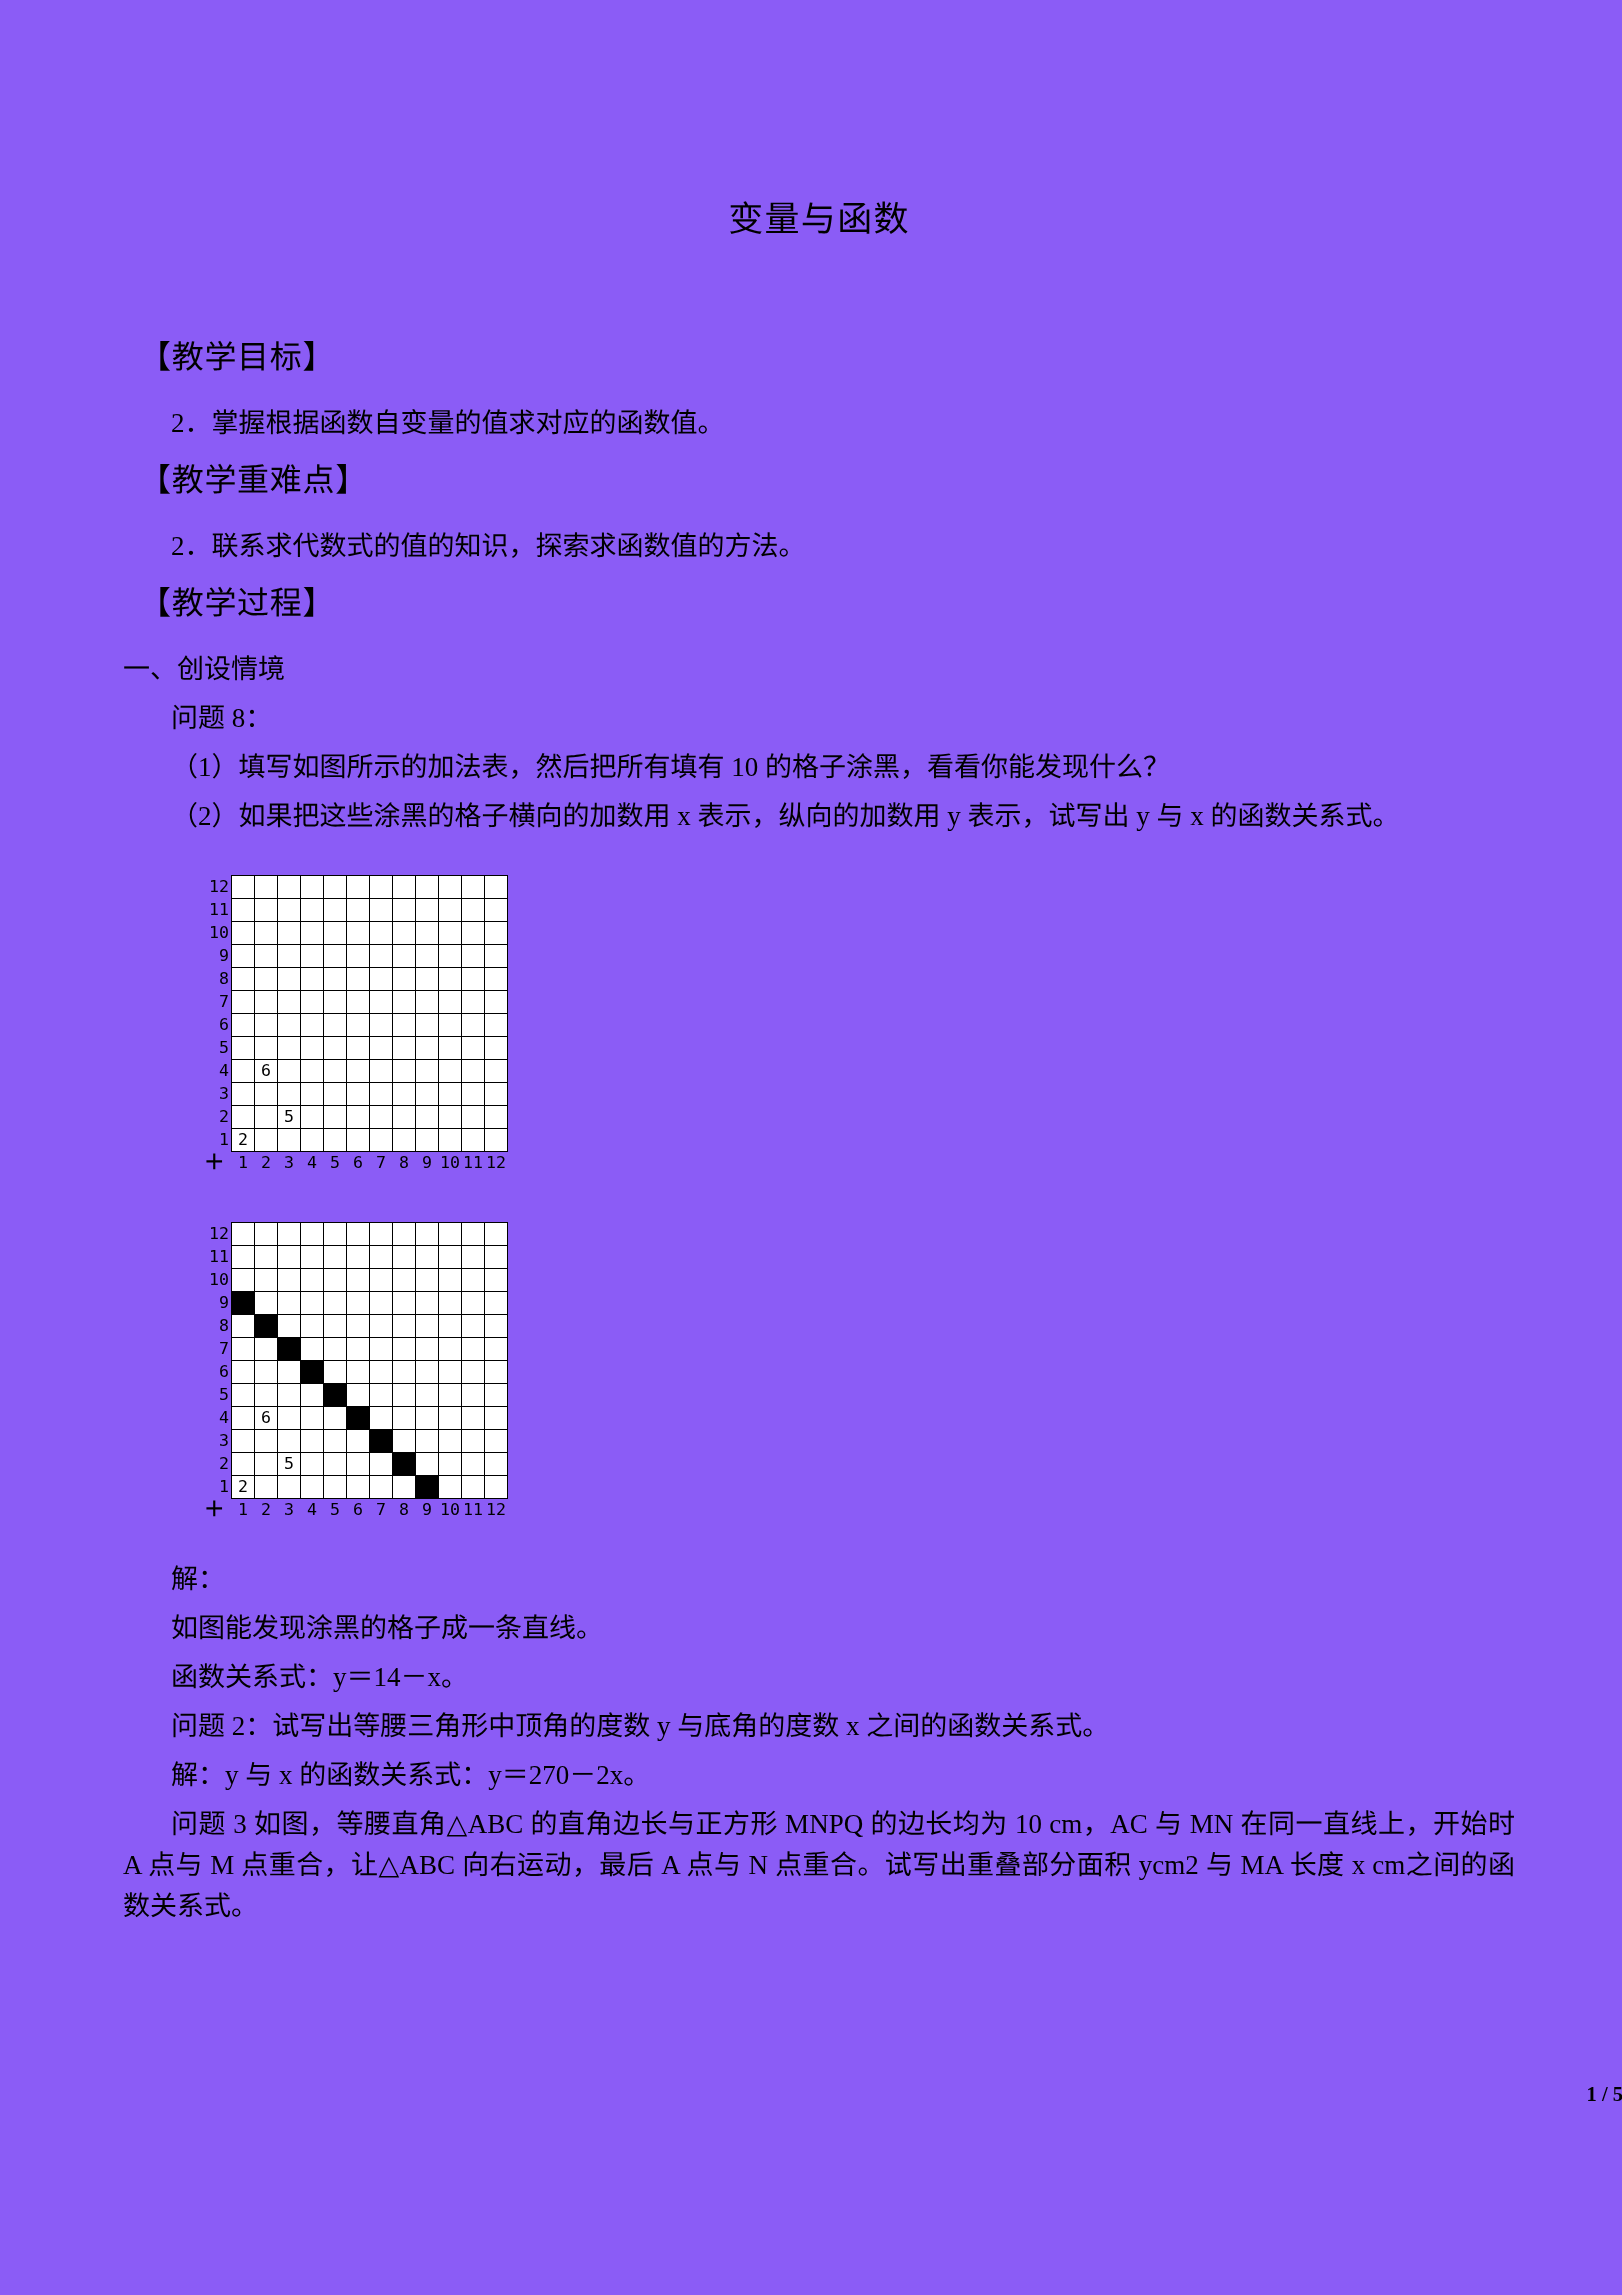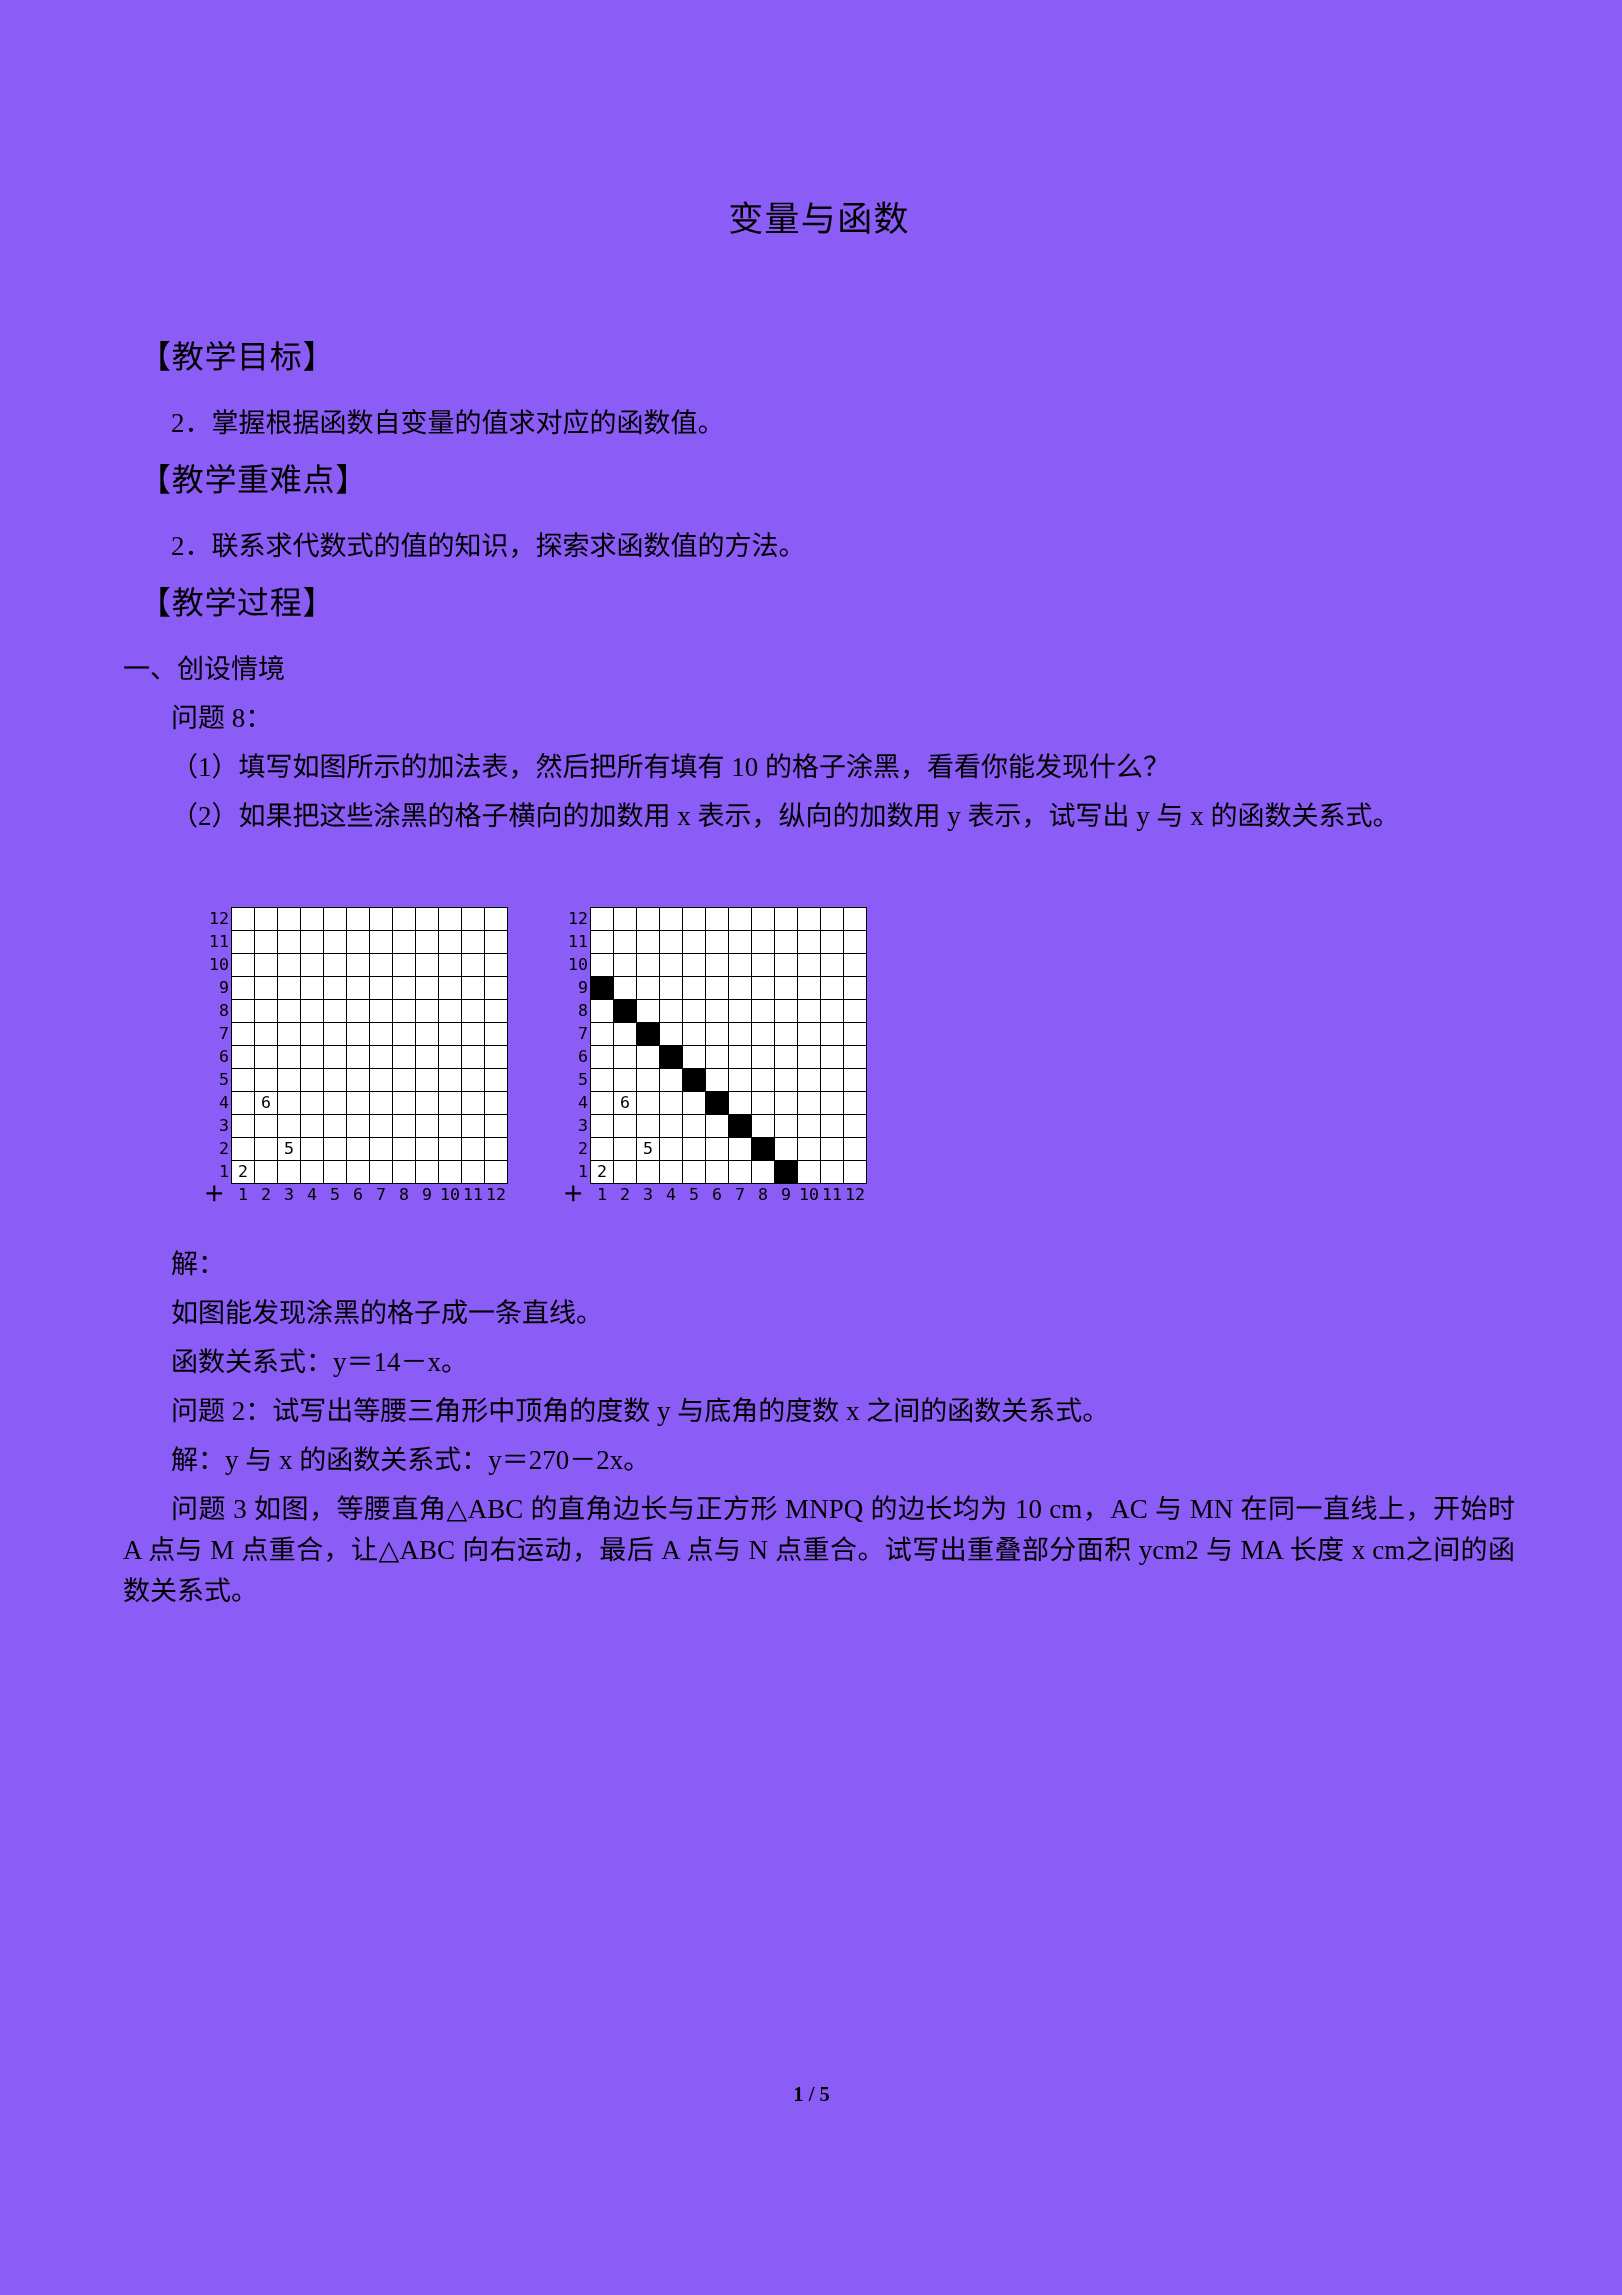--- a/index.html
+++ b/index.html
@@ -73,26 +73,25 @@
 
   .gap-xl { height: 57px; }
   .gap-l  { height: 38px; }
   .gap-m  { height: 24px; }
   .gap-s  { height: 14.6px; }
   .gap-xs { height: 8px; }
 
   
   .figure-row {
     display: flex;
-    flex-direction: row;
+    flex-direction: column;
     align-items: flex-start;
     justify-content: flex-start;
     padding-left: 74px;
     gap: 48px;
-    margin-top: 32px;
   }
   .addgrid {
     border-collapse: collapse;
     table-layout: fixed;
     font-family: "DejaVu Sans Mono", "Liberation Mono", monospace;
   }
   .addgrid td {
     width: 22px;
     height: 22px;
     border: 1.3px solid #000000;
@@ -128,21 +127,21 @@
   .addgrid td.filled {
     background: #000000;
   }
 
   
   .footer {
     position: absolute;
     left: 0;
     right: 0;
     top: 2083px;
-    text-align: center;
+    text-align: right;
     font-size: 20.5px;
     font-weight: bold;
     font-family: "Liberation Serif", serif;
   }
 </style>
 </head>
 <body>
 
 <div class="page">
   <div class="content">

